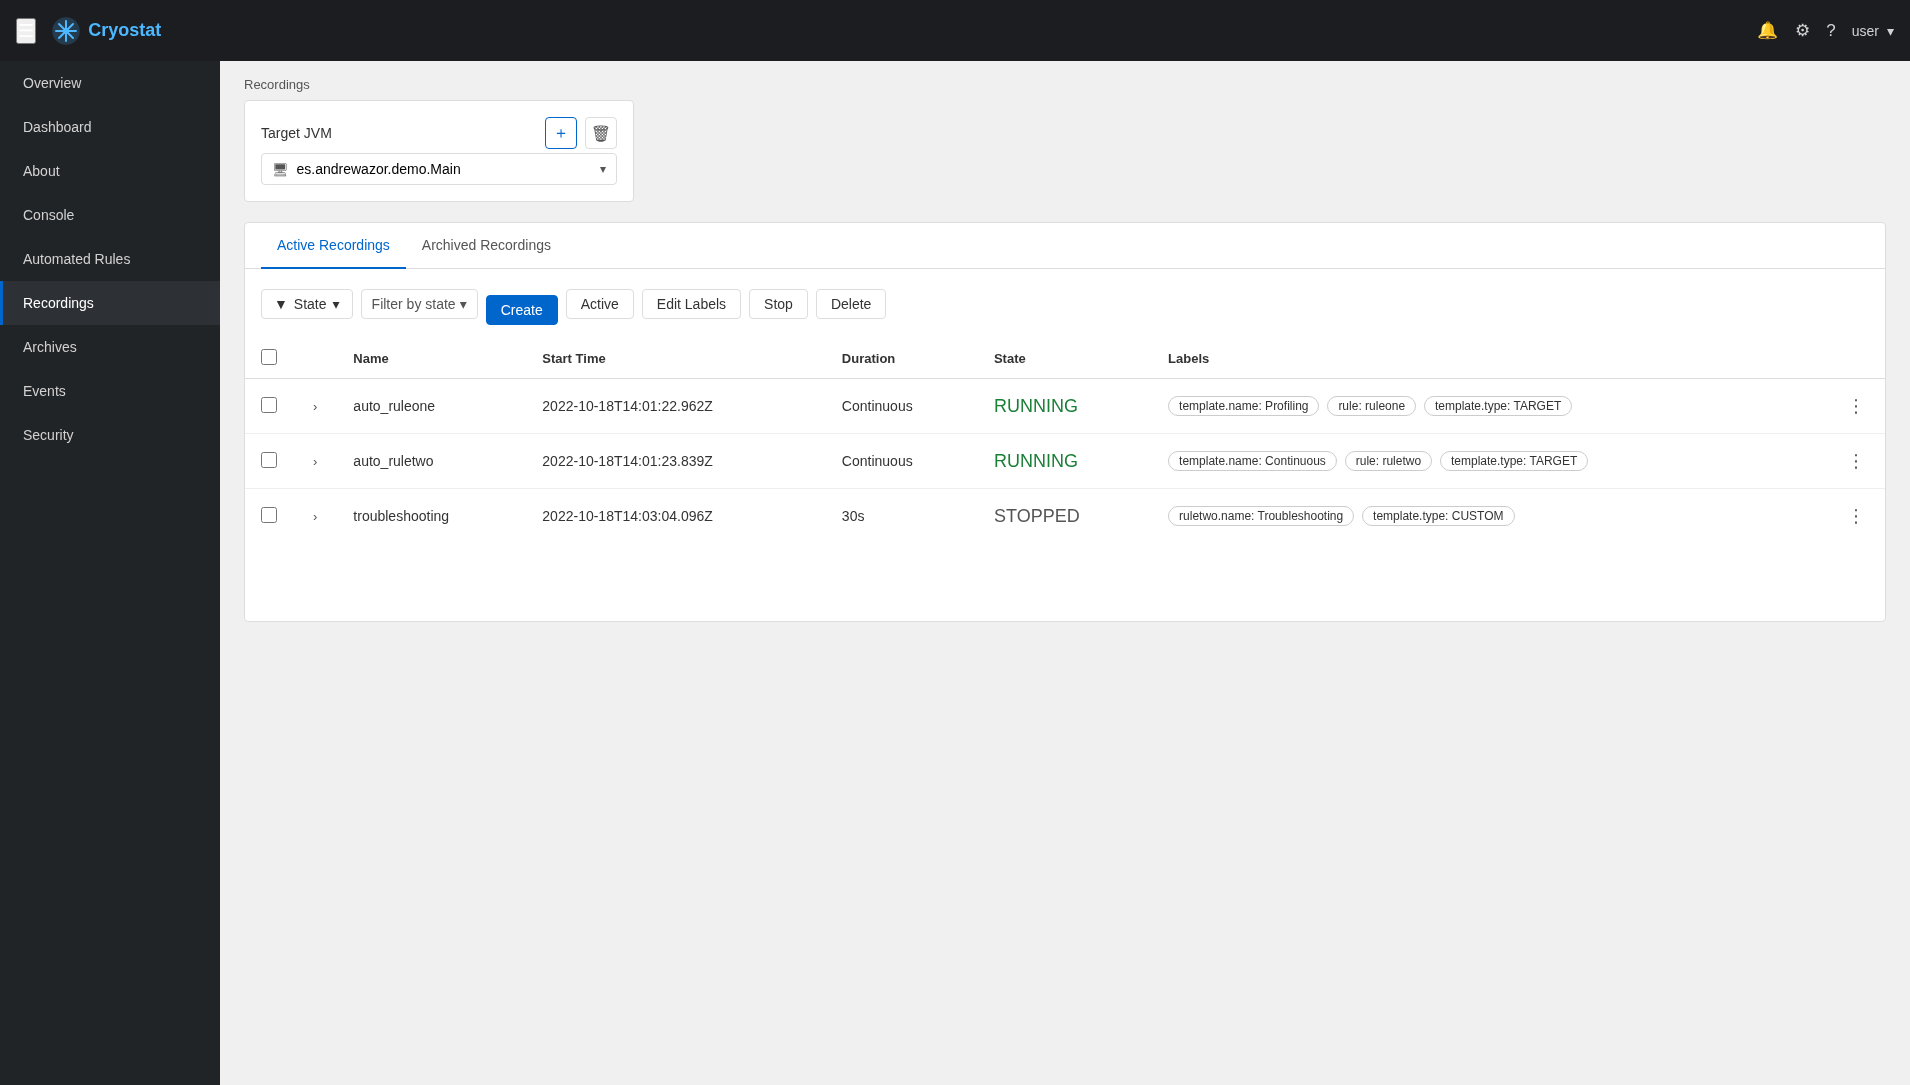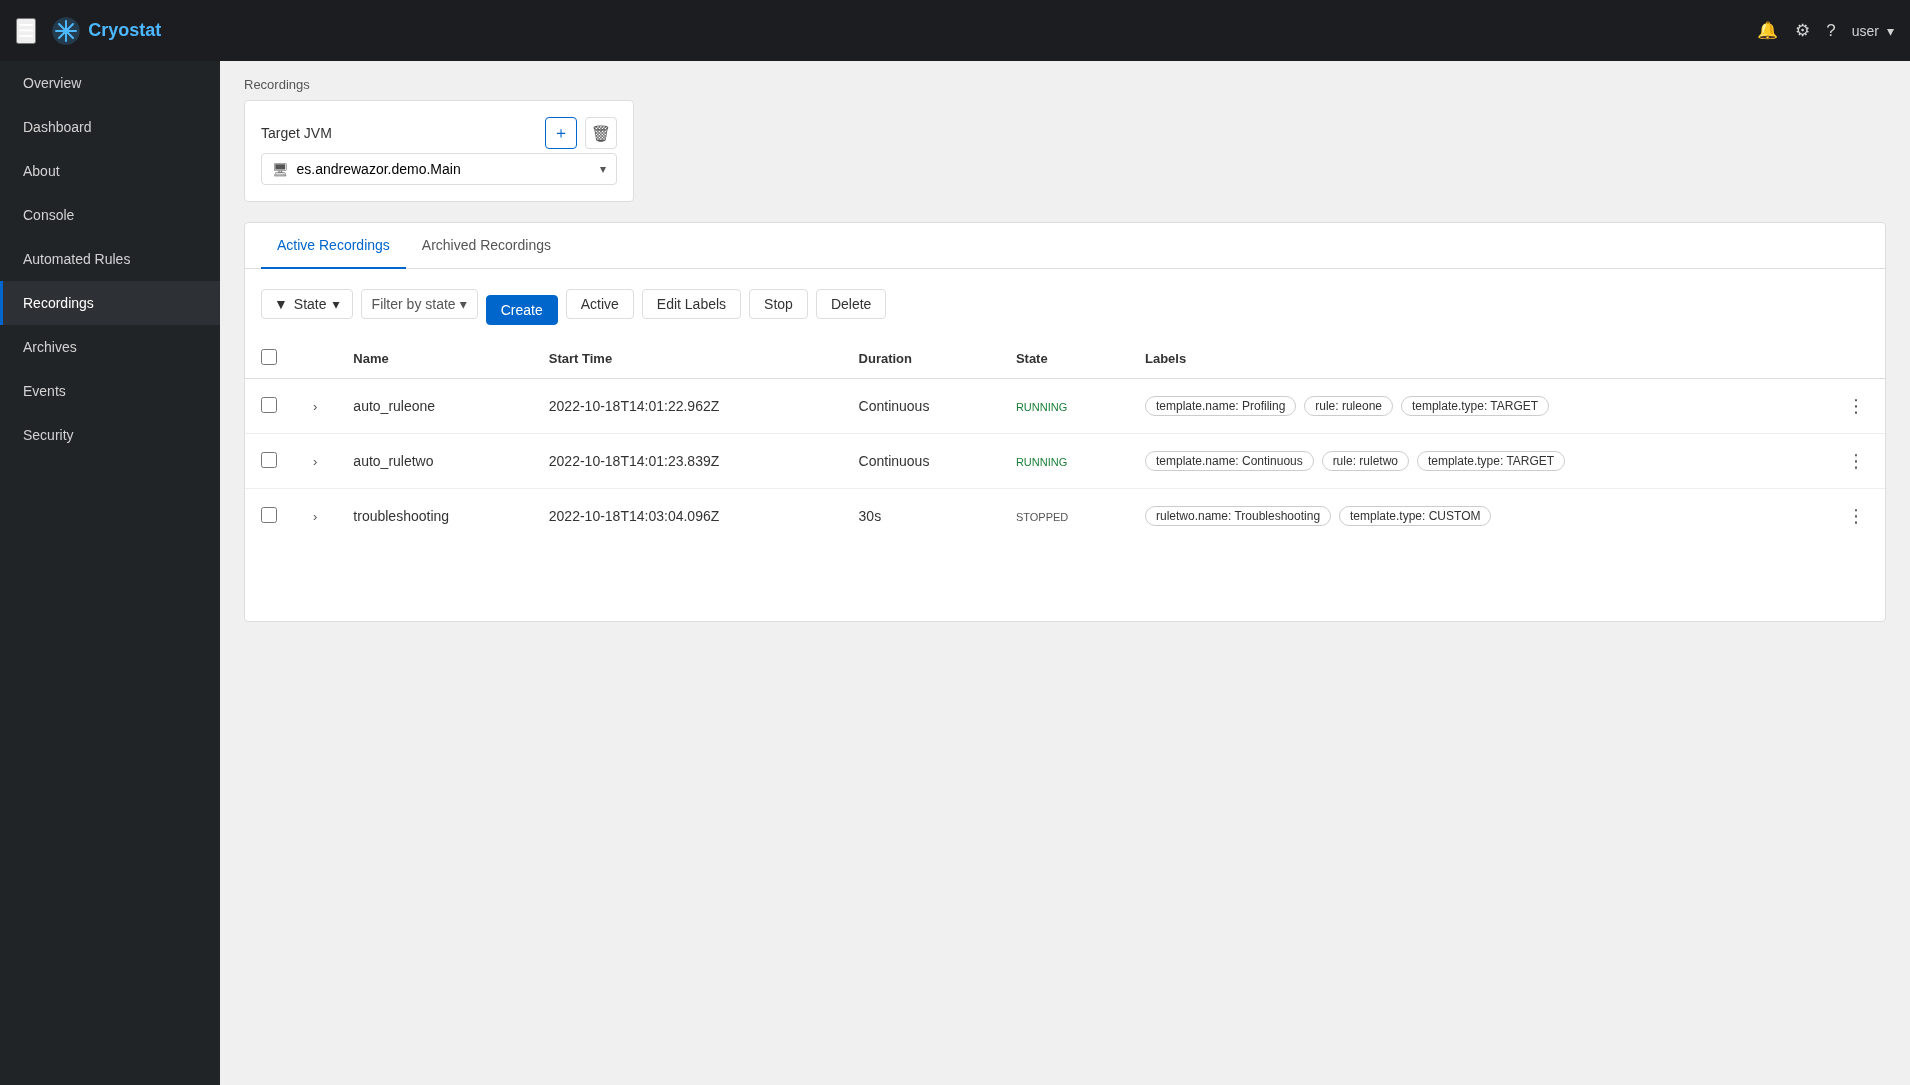--- a/index.html
+++ b/index.html
@@ -220,21 +220,21 @@
     .expand-btn {
       background: none;
       border: none;
       cursor: pointer;
       color: #555;
       font-size: 13px;
       padding: 2px 4px;
     }
 
     .state-badge {
-      font-size: 11px;
+      font-size: 18px;
       font-weight: 500;
     }
     .state-running { color: #1a7f37; }
     .state-stopped { color: #555; }
 
     .label-tag {
       display: inline-block;
       padding: 2px 10px;
       border: 1px solid #ccc;
       border-radius: 12px;

